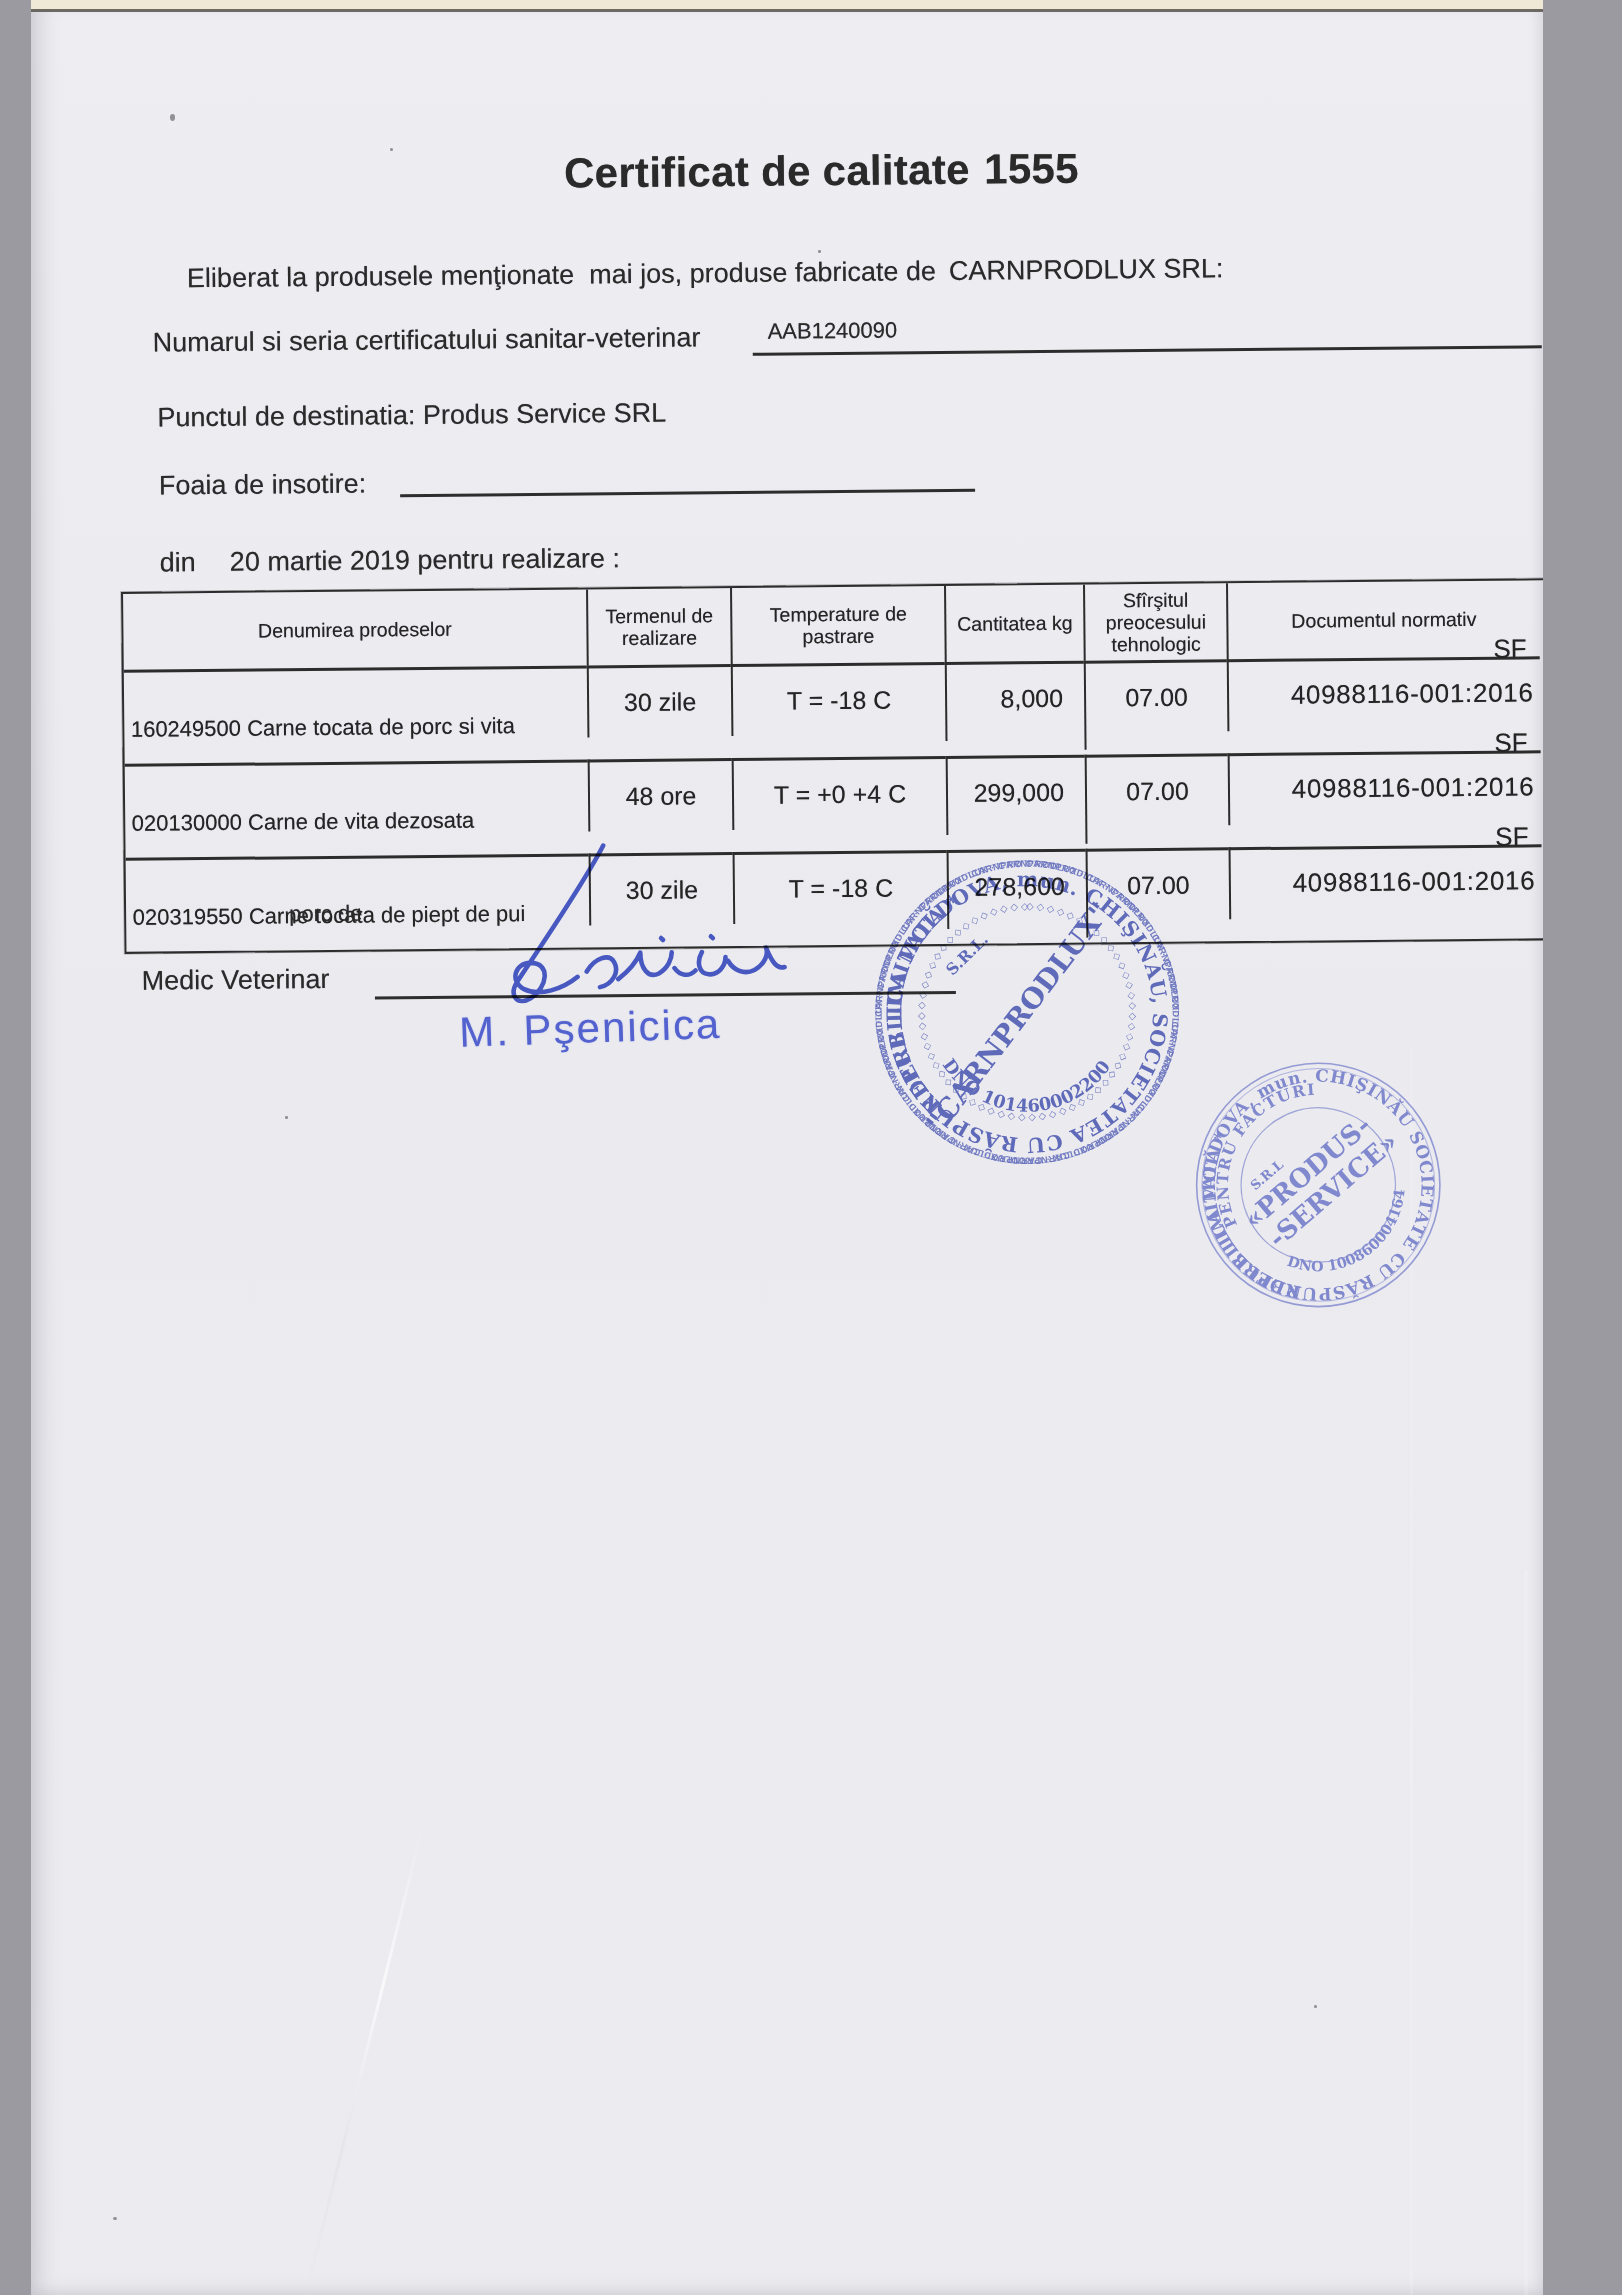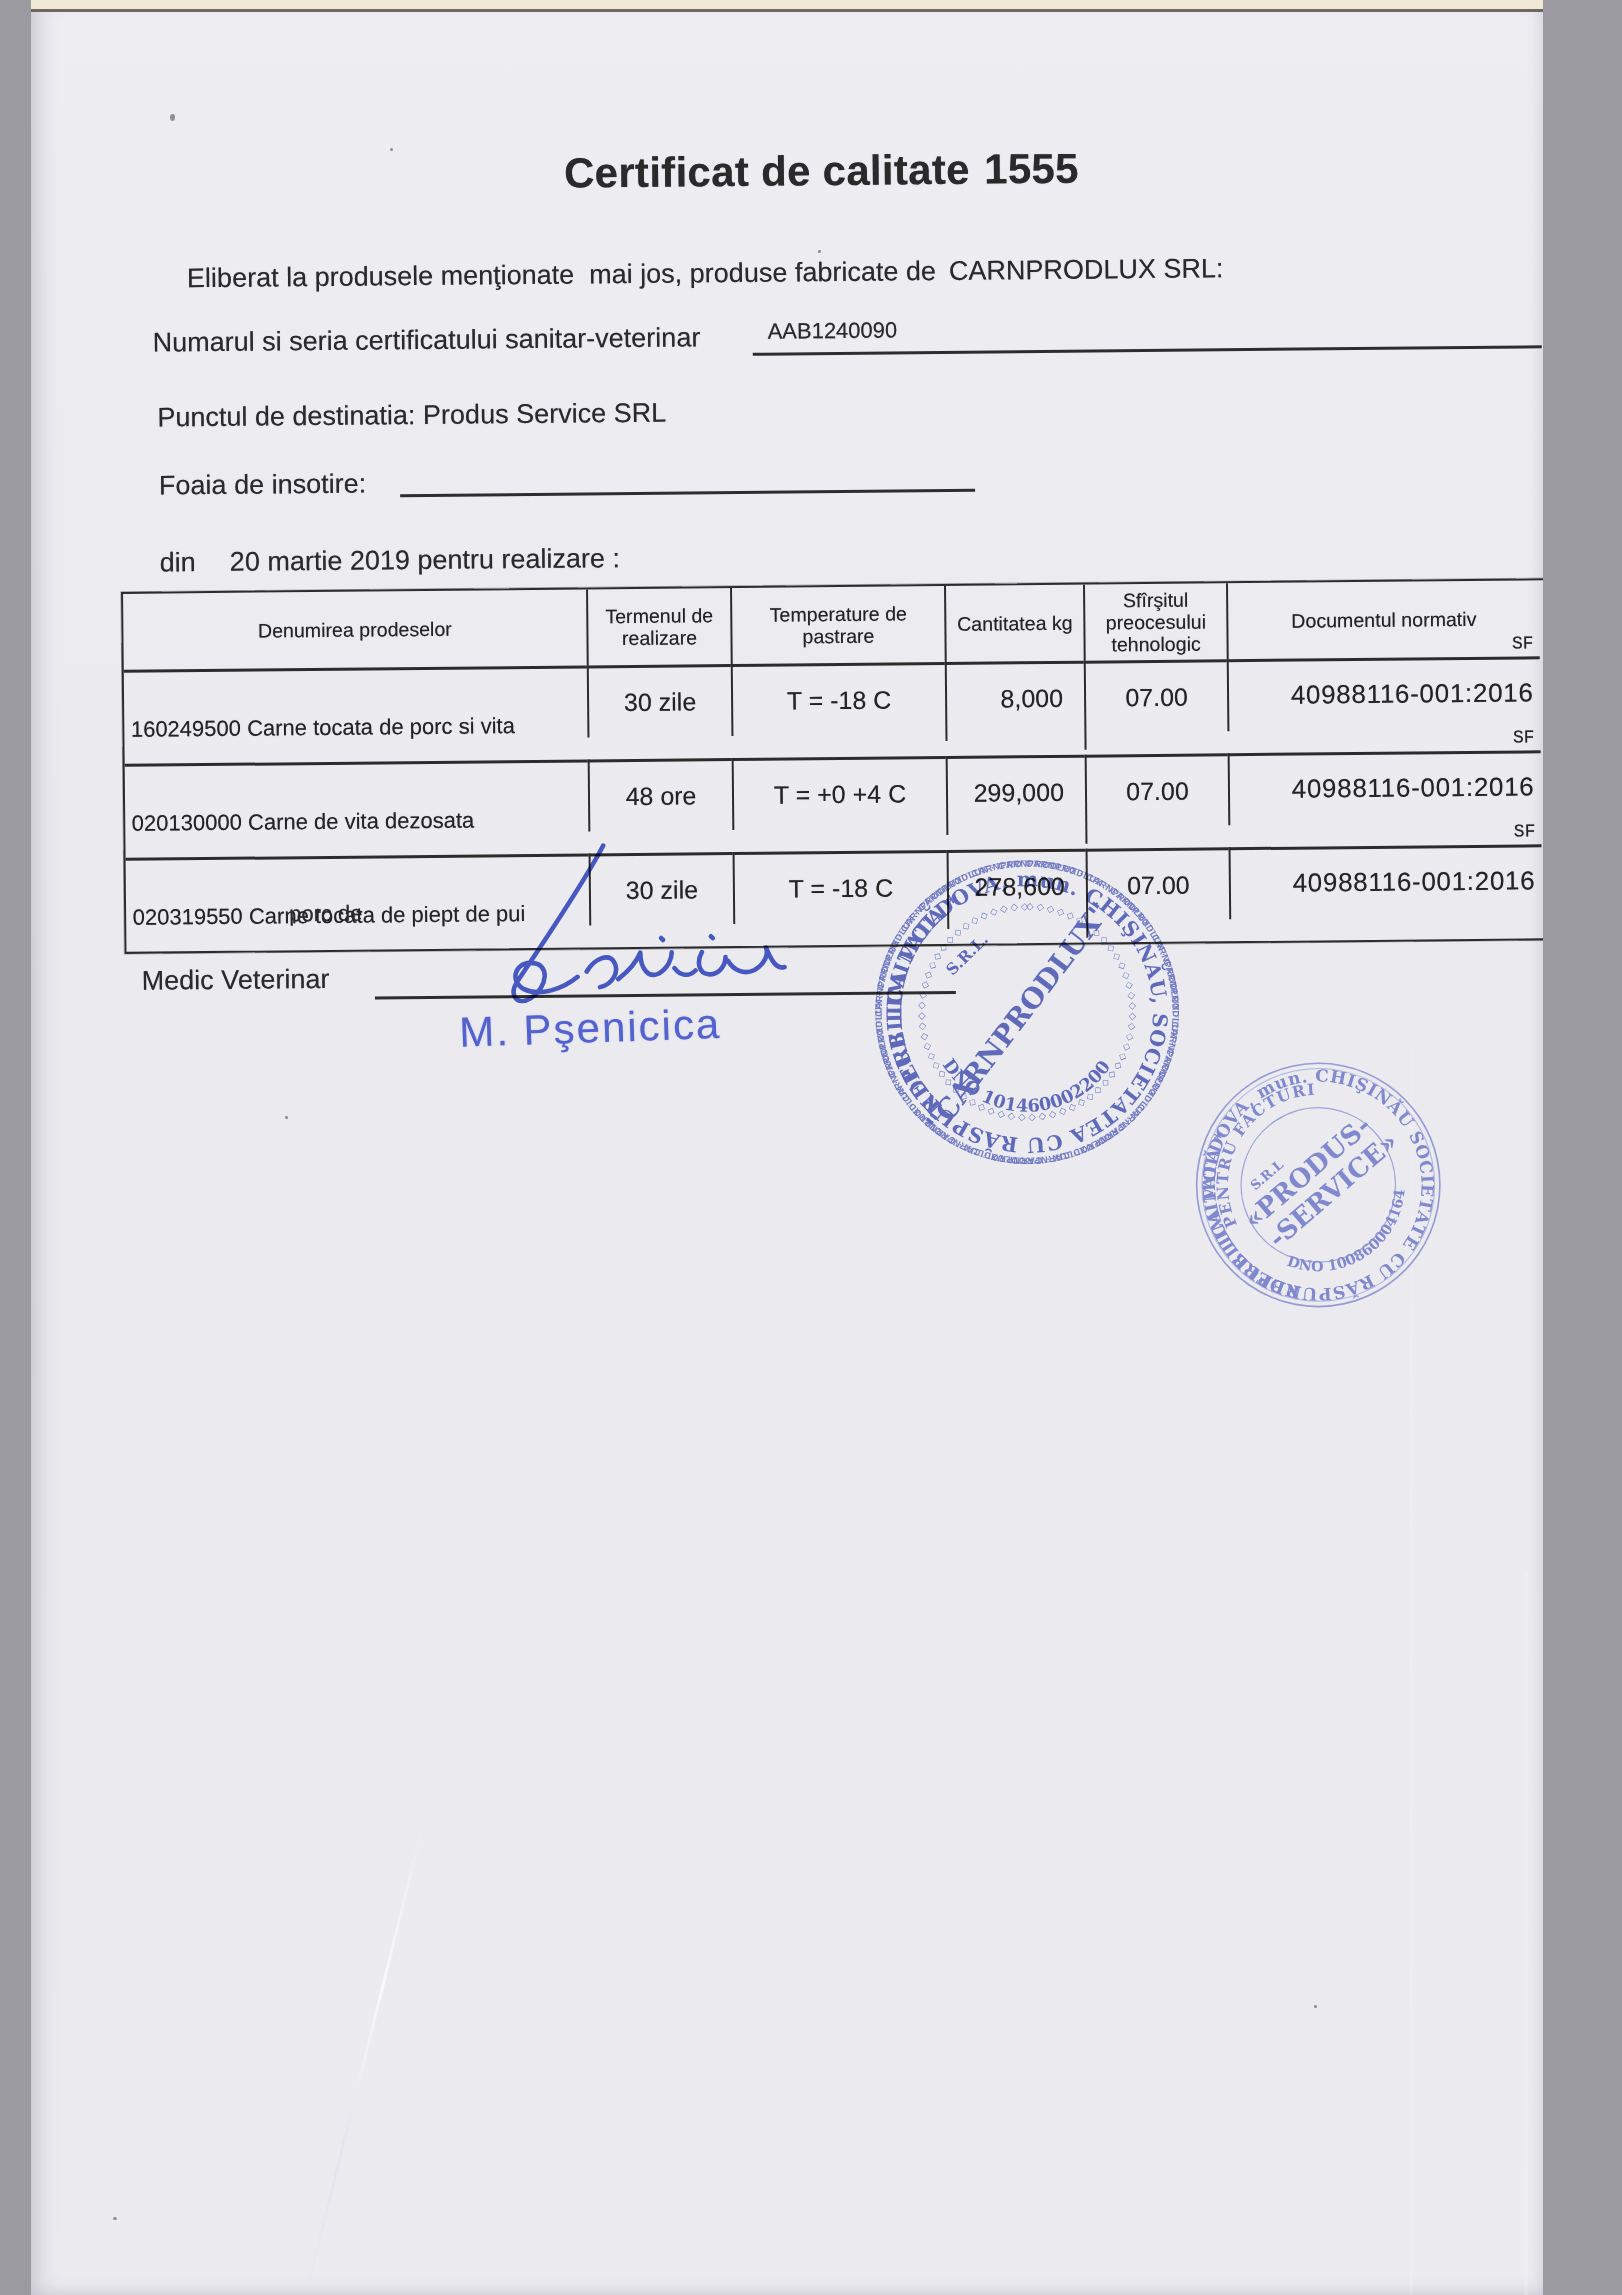--- a/index.html
+++ b/index.html
@@ -35,21 +35,21 @@
   #cert-table .cell{border-left:2px solid #2c2c2c;position:relative;
     display:flex;align-items:center;justify-content:center;
     font-size:25px;color:#242424;text-shadow:0 0 0.7px rgba(50,50,55,.55);}
   #cert-table .cell.c0{border-left:none;}
   #cert-table .hdr{height:76px;font-size:19.6px;line-height:22px;text-align:center;white-space:pre-line;}
   #cert-table .body-row{border-top:3.3px solid #2c2c2c;height:69px;}
   #cert-table .pname{justify-content:flex-start;padding:22px 3.9px 0 6.5px;font-size:22px;}
   #cert-table .qty{justify-content:flex-end;padding-right:21px;padding-bottom:6.5px;}
   #cert-table .endp{padding-bottom:17px;}
   #cert-table .docn{flex-direction:column;align-items:flex-end;justify-content:flex-start;padding-right:6.5px;}
-  #cert-table .docn .sf{position:absolute;top:-26px;right:6px;font-size:18px;background:transparent;font-family:Liberation Mono, monospace;}
+  #cert-table .docn .sf{position:absolute;top:-26px;right:13px;font-size:26px;background:transparent;}
   #cert-table .docn .dnum{margin-top:18.3px;font-size:26px;letter-spacing:0.7px;}
 
   
   .sig-svg{position:absolute;left:383px;top:845px;mix-blend-mode:multiply;}
   .name-stamp{position:absolute;left:424px;top:1009px;font-size:42px;letter-spacing:2px;
     color:#5362cf;transform:rotate(-1.4deg);text-shadow:0 0 1.3px rgba(90,105,210,.45);
     mix-blend-mode:multiply;}
   .stamp{position:absolute;mix-blend-mode:multiply;}
   .s1{left:838px;top:867px;opacity:.88;}
   .s2{left:1154px;top:1069px;opacity:.74;}

